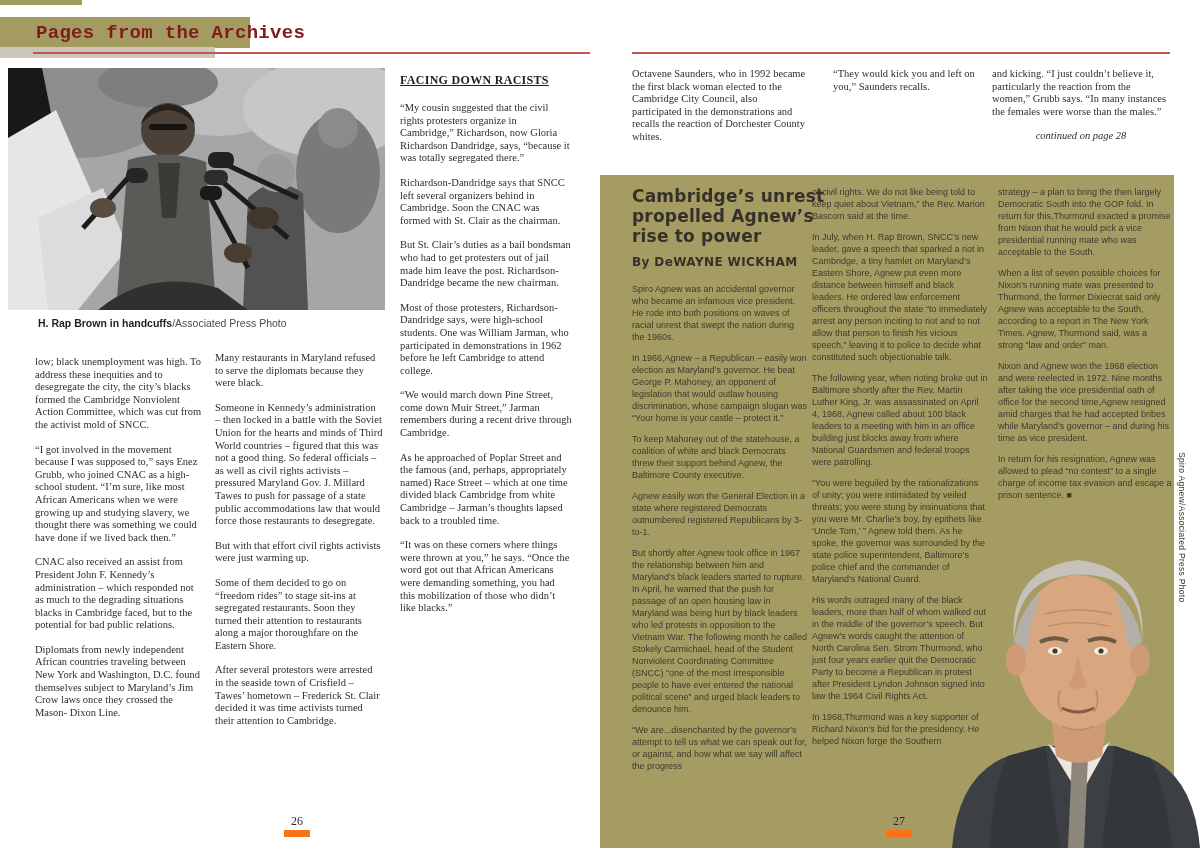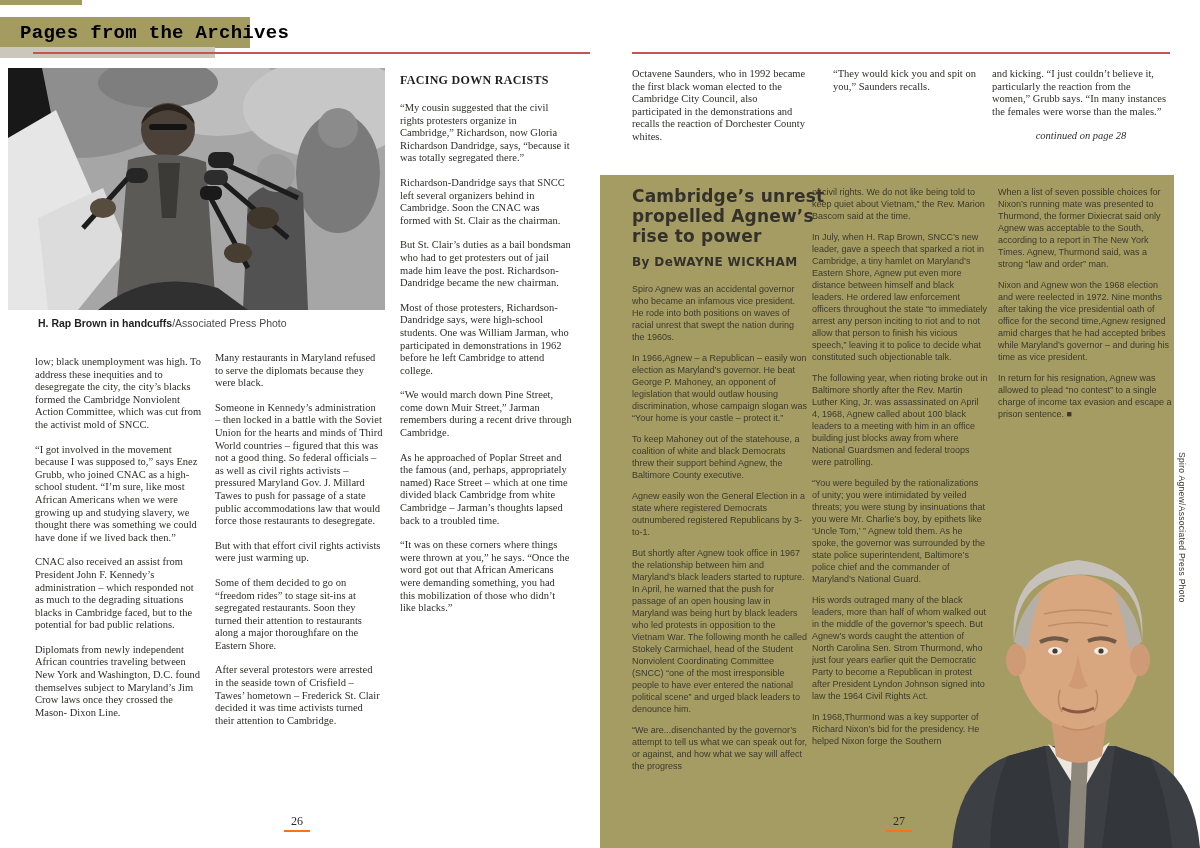--- a/index.html
+++ b/index.html
@@ -3,39 +3,39 @@
 <meta charset="utf-8">
 <style>
   * { margin:0; padding:0; box-sizing:border-box; }
   html,body { width:1200px; height:848px; }
   body { background:#ffffff; font-family:"Liberation Serif", serif; position:relative; overflow:hidden; }
   .abs { position:absolute; }
 
   
   .top-strip { left:0; top:0; width:82px; height:5px; background:#a49b60; }
   .banner { left:0; top:17px; width:250px; height:31px; background:#a49b60; display:flex; align-items:center; }
-  .banner span { padding-left:20px; font-family:"Liberation Mono", monospace; font-weight:bold; font-size:19px; color:#000000; letter-spacing:0.3px; white-space:nowrap; }
+  .banner span { padding-left:36px; font-family:"Liberation Mono", monospace; font-weight:bold; font-size:19px; color:#7f1d1d; letter-spacing:0.3px; white-space:nowrap; }
   .gray-bar { left:0; top:47px; width:215px; height:11px; background:#ccc7bb; }
   .rule-red { height:2px; background:#c75450; top:52px; }
   .rule-left { left:33px; width:557px; }
   .rule-right { left:632px; width:538px; }
 
   
   .photo { left:8px; top:68px; width:377px; height:242px; overflow:hidden; background:#9a9a9a; }
   .caption { left:38px; top:317px; width:340px; font-family:"Liberation Sans", sans-serif; font-size:10.5px; color:#4a4a4a; }
   .caption b { color:#1f1f1f; }
 
   
   .serif-col { overflow:hidden; }
   .serif-col p { font-size:10.5px; line-height:12.6px; color:#2e2d2b; margin-bottom:12px; }
-  .col-head { font-size:12px; font-weight:bold; color:#1f1f1f; letter-spacing:0.3px; margin-bottom:14px; }
+  .col-head { font-size:12px; font-weight:bold; color:#1f1f1f; letter-spacing:0.3px; margin-bottom:14px;text-decoration:underline; }
   .continued { font-style:italic; text-align:center; font-size:10.5px; color:#2e2d2b; margin-top:4px; }
 
   
-  .pagenum { font-size:12px; color:#2b2b2b; border-bottom:2px solid #f97316; padding:0 7px 1px 7px; }
+  .pagenum { font-size:12px; color:#2b2b2b; border-bottom:7px solid #f97316; padding:0 7px 1px 7px; }
 
   
   .khaki-box { left:600px; top:175px; width:574px; height:673px; background:#a59c64; }
   .sb-title { left:632px; top:186px; width:200px; font-family:"DejaVu Sans", sans-serif; font-weight:bold; font-size:17px; line-height:20px; color:#33312a; letter-spacing:0.2px; }
   .sb-byline { left:632px; top:255px; width:200px; font-family:"DejaVu Sans", sans-serif; font-weight:bold; font-size:12px; color:#33312a; letter-spacing:0.4px; }
   .sans-col { overflow:hidden; }
   .sans-col p { font-family:"Liberation Sans", sans-serif; font-size:9px; line-height:12px; color:#3c3a2c; margin-bottom:9px; }
 
   
   .v-credit { left:1177px; top:452px; height:170px; writing-mode:vertical-rl; font-family:"Liberation Sans", sans-serif; font-size:8.5px; color:#3c3a2c; letter-spacing:0.3px; }
@@ -124,21 +124,21 @@
       <p>As he approached of Poplar Street and the famous (and, perhaps, appropriately named) Race Street – which at one time divided black Cambridge from white Cambridge – Jarman’s thoughts lapsed back to a troubled time.</p>
       <p>“It was on these corners where things were thrown at you,” he says. “Once the word got out that African Americans were demanding something, you had this mobilization of those who didn’t like blacks.”</p>
     </div>
 </div>
 <div class="abs pagenum" style="left:284px; top:814px;">26</div>
 
 <div class="abs serif-col" style="left:632px; top:68px; width:176px; height:105px;">
     <p>Octavene Saunders, who in 1992 became the first black woman elected to the Cambridge City Council, also participated in the demonstrations and recalls the reaction of Dorchester County whites.</p>
   </div>
 <div class="abs serif-col" style="left:833px; top:68px; width:156px; height:105px;">
-    <p>“They would kick you and spit on you,” Saunders recalls.</p>
+    <p>“They would kick you and left on you,” Saunders recalls.</p>
   </div>
 <div class="abs serif-col" style="left:992px; top:68px; width:178px; height:105px;">
   <div>
       <p>and kicking. “I just couldn’t believe it, particularly the reaction from the women,” Grubb says. “In many instances the females were worse than the males.”</p>
     </div>
   <div class="continued">continued on page 28</div>
 </div>
 
 <div class="abs khaki-box"></div>
 <div class="abs sb-title">Cambridge’s unrest propelled Agnew’s rise to power</div>
@@ -153,20 +153,21 @@
   </div>
 <div class="abs sans-col" style="left:812px; top:186px; width:176px; height:625px;">
     <p>of civil rights. We do not like being told to keep quiet about Vietnam,” the Rev. Marion Bascom said at the time.</p>
     <p>In July, when H. Rap Brown, SNCC’s new leader, gave a speech that sparked a riot in Cambridge, a tiny hamlet on Maryland’s Eastern Shore, Agnew put even more distance between himself and black leaders. He ordered law enforcement officers throughout the state “to immediately arrest any person inciting to riot and to not allow that person to finish his vicious speech,” leaving it to police to decide what constituted such objectionable talk.</p>
     <p>The following year, when rioting broke out in Baltimore shortly after the Rev. Martin Luther King, Jr. was assassinated on April 4, 1968, Agnew called about 100 black leaders to a meeting with him in an office building just blocks away from where National Guardsmen and federal troops were patrolling.</p>
     <p>“You were beguiled by the rationalizations of unity; you were intimidated by veiled threats; you were stung by insinuations that you were Mr. Charlie’s boy, by epithets like ‘Uncle Tom,’ ” Agnew told them. As he spoke, the governor was surrounded by the state police superintendent, Baltimore’s police chief and the commander of Maryland’s National Guard.</p>
     <p>His words outraged many of the black leaders, more than half of whom walked out in the middle of the governor’s speech. But Agnew’s words caught the attention of North Carolina Sen. Strom Thurmond, who just four years earlier quit the Democratic Party to become a Republican in protest after President Lyndon Johnson signed into law the 1964 Civil Rights Act.</p>
     <p>In 1968,Thurmond was a key supporter of Richard Nixon’s bid for the presidency. He helped Nixon forge the Southern</p>
   </div>
 <div class="abs sans-col" style="left:998px; top:186px; width:176px; height:400px;">
+    <p>strategy – a plan to bring the then largely Democratic South into the GOP fold. In return for this,Thurmond exacted a promise from Nixon that he would pick a vice presidential running mate who was acceptable to the South.</p>
     <p>When a list of seven possible choices for Nixon’s running mate was presented to Thurmond, the former Dixiecrat said only Agnew was acceptable to the South, according to a report in The New York Times. Agnew, Thurmond said, was a strong “law and order” man.</p>
     <p>Nixon and Agnew won the 1968 election and were reelected in 1972. Nine months after taking the vice presidential oath of office for the second time,Agnew resigned amid charges that he had accepted bribes while Maryland’s governor – and during his time as vice president.</p>
     <p>In return for his resignation, Agnew was allowed to plead “no contest” to a single charge of income tax evasion and escape a prison sentence. ■</p>
   </div>
 <div class="abs pagenum" style="left:886px; top:814px;">27</div>
 
 <div class="abs v-credit">Spiro Agnew/Associated Press Photo</div>
 
 <div class="abs agnew">
   <svg width="250" height="318" viewBox="0 0 250 318">

